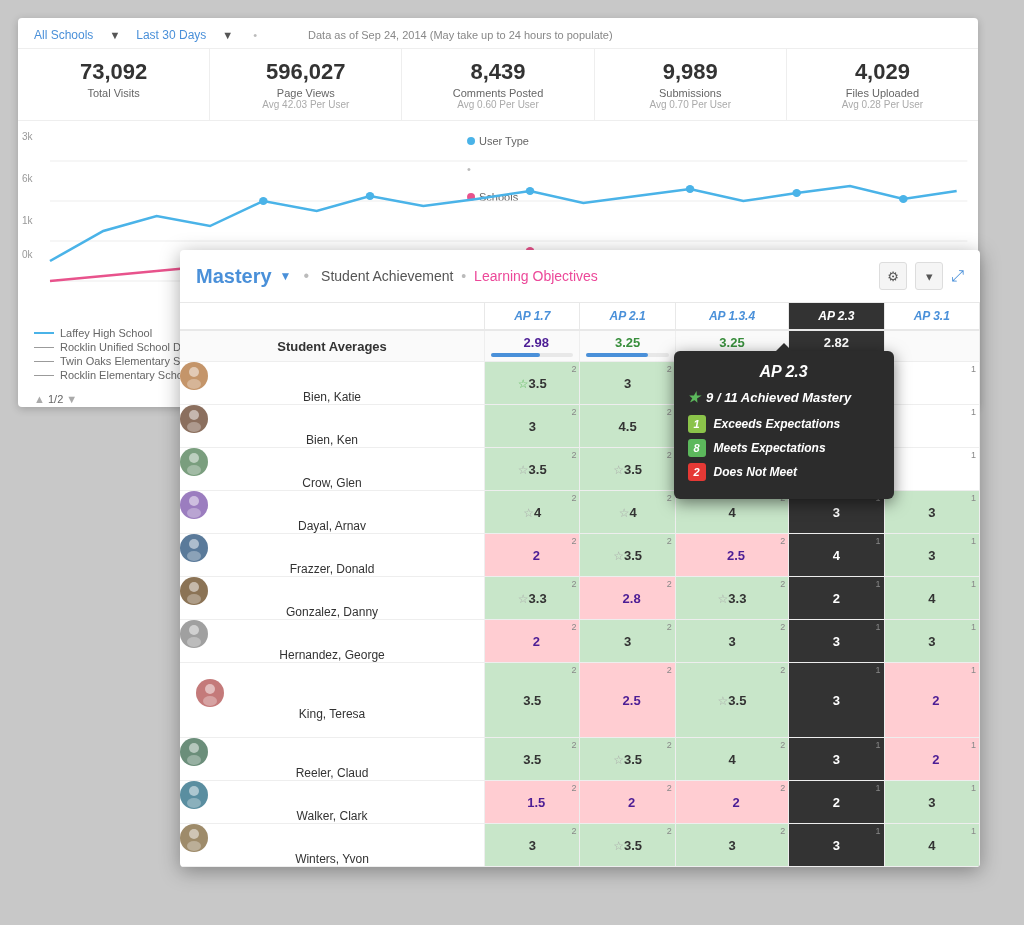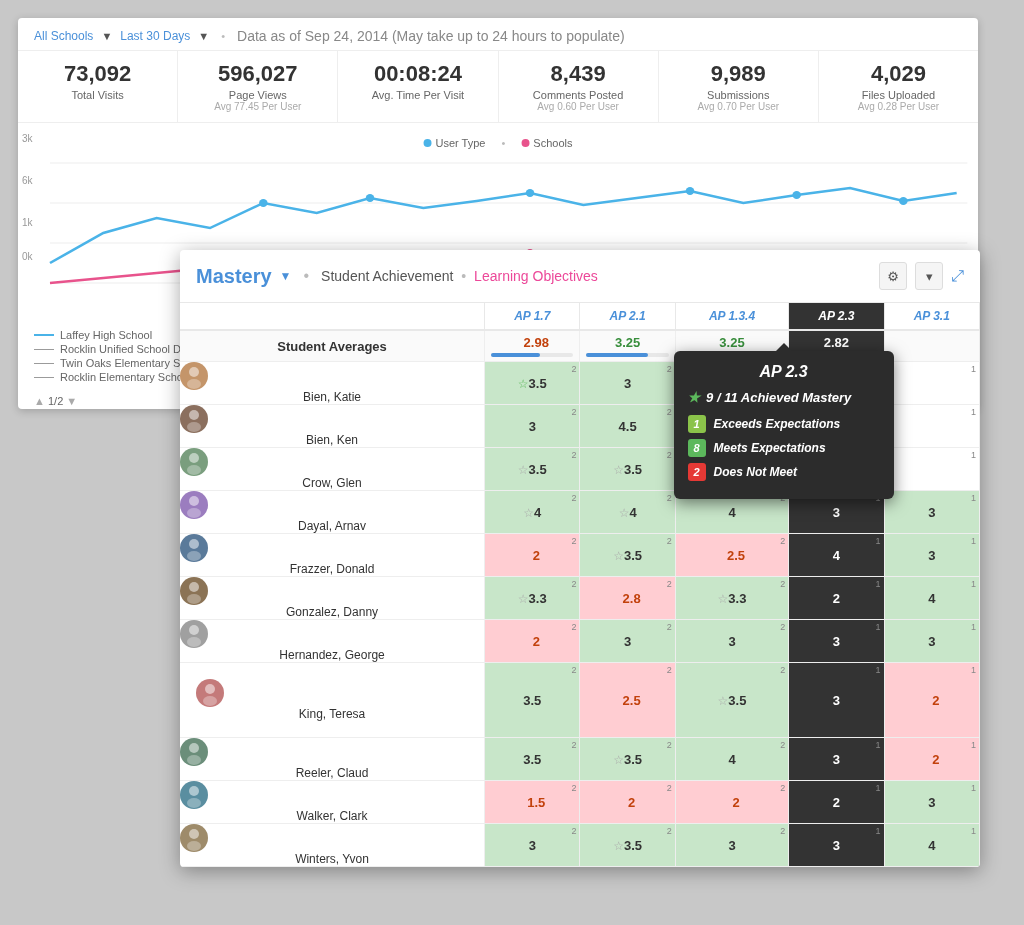--- a/index.html
+++ b/index.html
@@ -22,33 +22,34 @@
       border-radius: 4px;
       box-shadow: 0 2px 8px rgba(0,0,0,0.2);
       padding: 0;
       z-index: 1;
     }
 
     .bg-top-bar {
       padding: 10px 16px 6px;
       display: flex;
       align-items: center;
-      gap: 8px;
+      gap: 16px;
       font-size: 12px;
     }
 
     .bg-top-bar .filter-btn {
       color: #4a90d9;
       font-size: 12px;
       cursor: pointer;
     }
 
     .bg-top-bar .data-note {
       color: #888;
-      font-size: 14px;
+      font-size: 11px;
+      margin-left: 31px;
     }
 
     .stats-row {
       display: flex;
       border-top: 1px solid #eee;
       border-bottom: 1px solid #eee;
     }
 
     .stat-item {
       flex: 1;
@@ -93,20 +94,21 @@
 
     .chart-legend {
       position: absolute;
       top: 14px;
       left: 50%;
       transform: translateX(-50%);
       display: flex;
       gap: 16px;
       font-size: 11px;
       color: #666;
+      flex-direction: column;
     }
 
     .legend-item {
       display: flex;
       align-items: center;
       gap: 4px;
     }
 
     .legend-dot {
       width: 8px;
@@ -304,21 +306,21 @@
     }
 
     .star-green {
       color: #5cb85c;
     }
 
     .cell-green { background: #c8e6c9; }
     .cell-red { background: #ffcdd2; }
     .cell-white { background: #fff; }
 
-    .score-red { color: #c2410c; margin-left: 8px; }
+    .score-red { color: #4c1d95; margin-left: 8px; }
     .score-green { color: #388e3c; }
     .score-dark { color: #333; }
 
     .avg-row td {
       font-weight: 700;
       background: #fafafa;
     }
 
     .avg-label {
       font-weight: 700;
@@ -443,25 +445,21 @@
   </div>
 
   <div class="stats-row">
     <div class="stat-item">
       <span class="stat-value">73,092</span>
       <span class="stat-label">Total Visits</span>
     </div>
     <div class="stat-item">
       <span class="stat-value">596,027</span>
       <span class="stat-label">Page Views</span>
-      <span class="stat-sub">Avg 77.45 Per User</span>
-    </div>
-    <div class="stat-item">
-      <span class="stat-value">00:08:24</span>
-      <span class="stat-label">Avg. Time Per Visit</span>
+      <span class="stat-sub">Avg 42.03 Per User</span>
     </div>
     <div class="stat-item">
       <span class="stat-value">8,439</span>
       <span class="stat-label">Comments Posted</span>
       <span class="stat-sub">Avg 0.60 Per User</span>
     </div>
     <div class="stat-item">
       <span class="stat-value">9,989</span>
       <span class="stat-label">Submissions</span>
       <span class="stat-sub">Avg 0.70 Per User</span>

